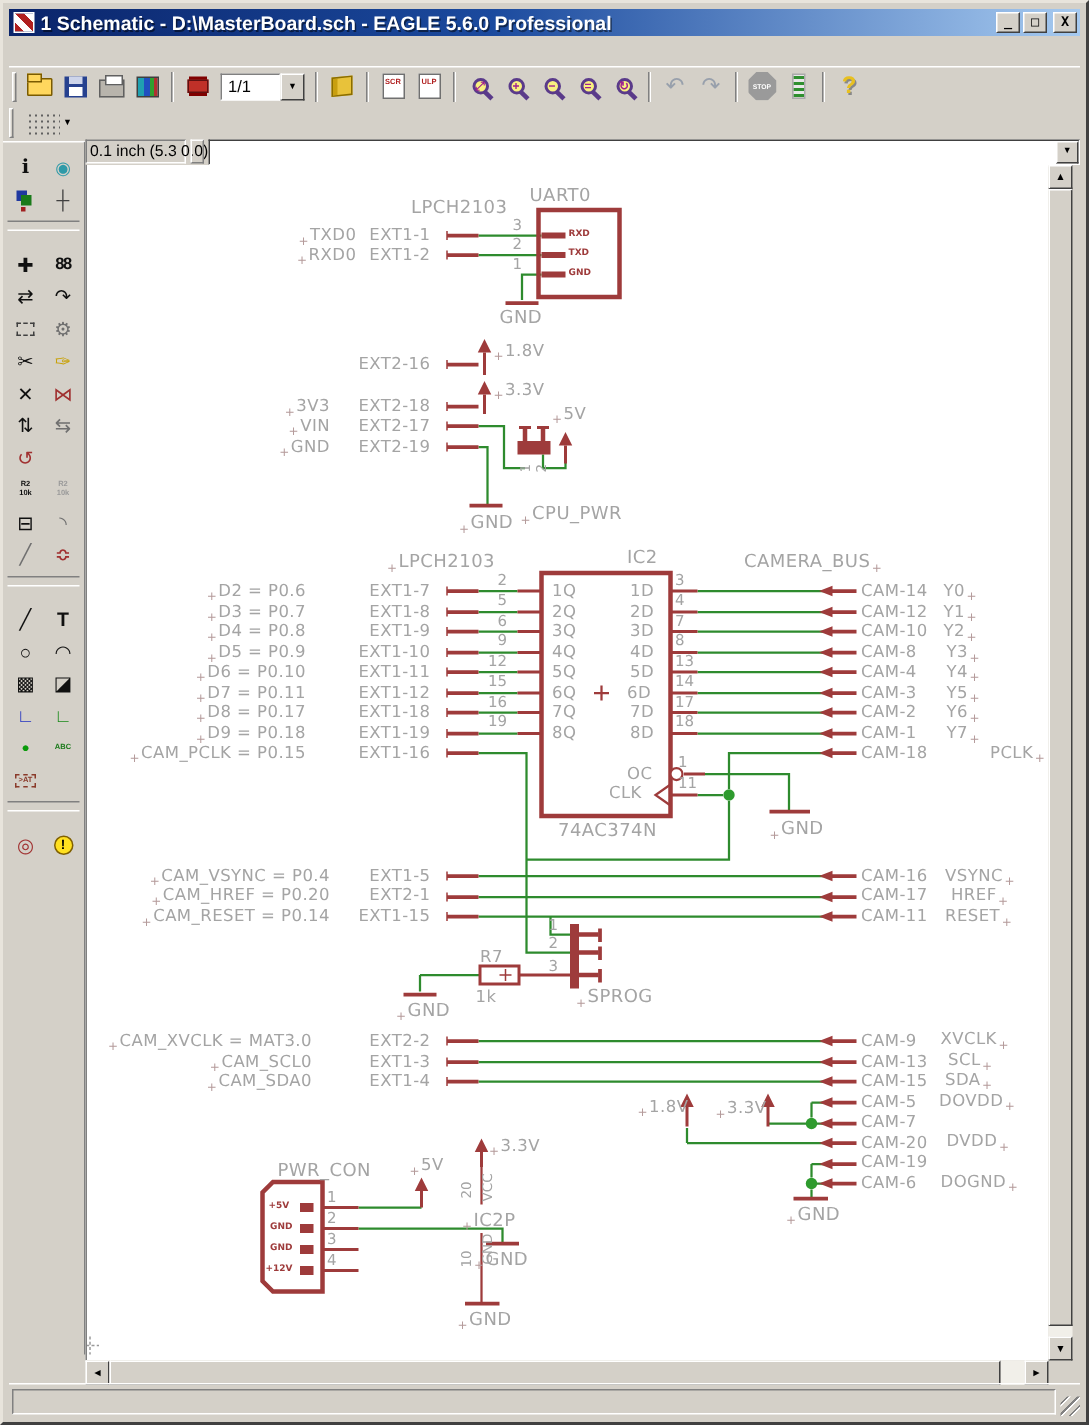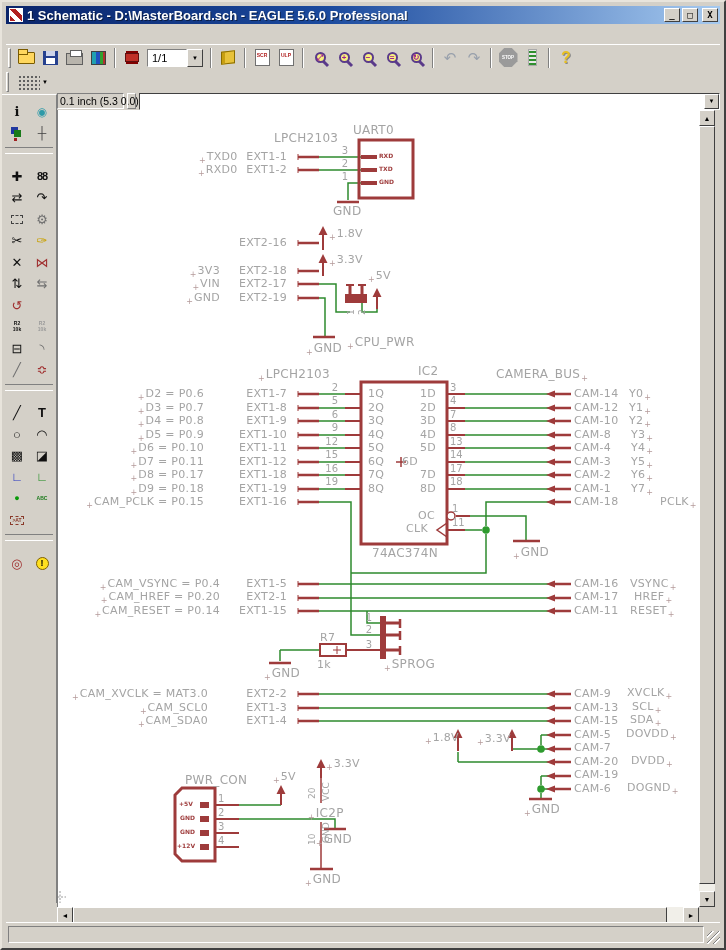--- a/index.html
+++ b/index.html
@@ -425,21 +425,21 @@
       <div class="lb nl" style="left: 366px; top: 427px;">4Q</div>
       <div class="lb nl" style="left: 366px; top: 440px;">5Q</div>
       <div class="lb nl" style="left: 366px; top: 454px;">6Q</div>
       <div class="lb nl" style="left: 366px; top: 467px;">7Q</div>
       <div class="lb nl" style="left: 366px; top: 481px;">8Q</div>
       <div class="lb nl" style="left: 418px; top: 386px;">1D</div>
       <div class="lb nl" style="left: 418px; top: 400px;">2D</div>
       <div class="lb nl" style="left: 418px; top: 413px;">3D</div>
       <div class="lb nl" style="left: 418px; top: 427px;">4D</div>
       <div class="lb nl" style="left: 418px; top: 440px;">5D</div>
-      <div class="lb nl" style="left: 400px; top: 454px;">6D</div>
+      <div class="lb nl" style="left: 416px; top: 454px;">6D</div>
       <div class="lb nl" style="left: 418px; top: 467px;">7D</div>
       <div class="lb nl" style="left: 418px; top: 481px;">8D</div>
       <div class="lb pin" style="left: 448px; top: 381px;">3</div>
       <div class="lb pin" style="left: 448px; top: 394px;">4</div>
       <div class="lb pin" style="left: 448px; top: 408px;">7</div>
       <div class="lb pin" style="left: 448px; top: 421px;">8</div>
       <div class="lb pin" style="left: 448px; top: 435px;">13</div>
       <div class="lb pin" style="left: 448px; top: 448px;">14</div>
       <div class="lb pin" style="left: 448px; top: 462px;">17</div>
       <div class="lb pin" style="left: 448px; top: 475px;">18</div>

